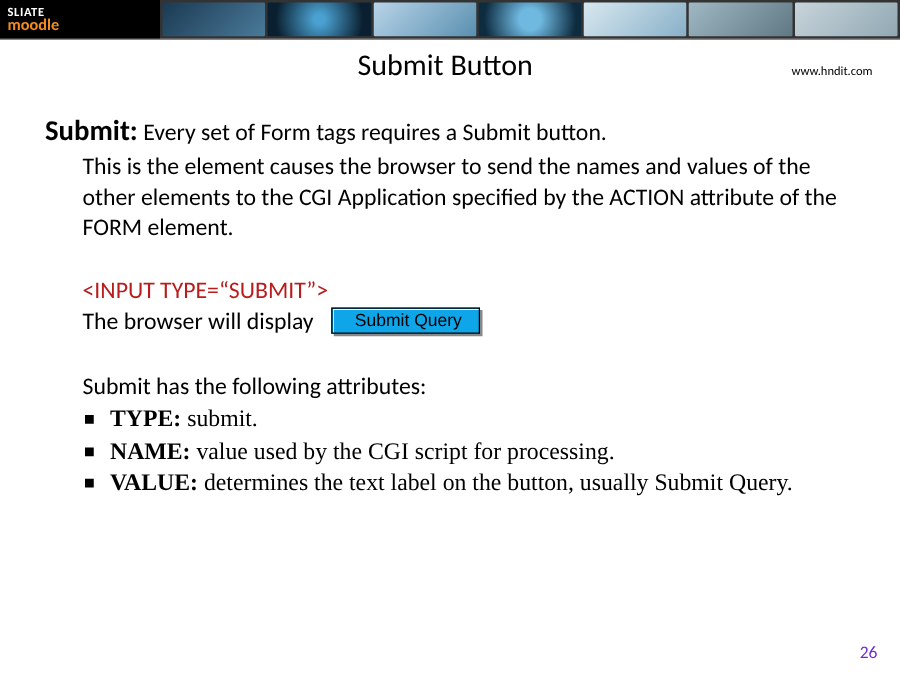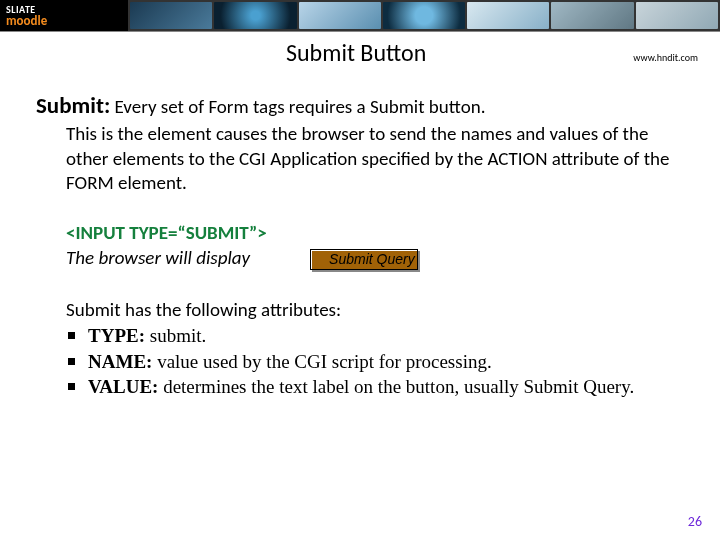--- a/index.html
+++ b/index.html
@@ -89,39 +89,37 @@
     font-size: 23px;
   }
   .desc {
     margin: 2px 0 0 30px;
   }
 
   .codeblock {
     margin: 26px 0 0 30px;
   }
   .codeblock .code {
-    font-weight: bold;
-    color: #15803d;
+    font-weight: normal;
+    color: #b91c1c;
   }
   .codeblock .dispwrap {
     display: flex;
-    align-items: flex-end;
+    align-items: flex-start;
     gap: 14px;
-    font-style: italic;
   }
   .btnimg {
     display: inline-block;
-    background: #a16207;
+    background: #0ea5e9;
     border: 1px solid #000;
     box-shadow: inset 1px 1px 0 #fff, 2px 2px 0 #888;
     font-family: "MS Sans Serif","Tahoma",sans-serif;
     font-size: 14px;
-    padding: 2px 2px 3px 18px;
+    padding: 2px 14px 3px 18px;
     line-height: 1;
-    margin-left: 46px;
   }
 
   .attrs {
     margin: 28px 0 0 30px;
   }
   .attrs ul {
     list-style: none;
     margin-top: 2px;
   }
   .attrs li {

